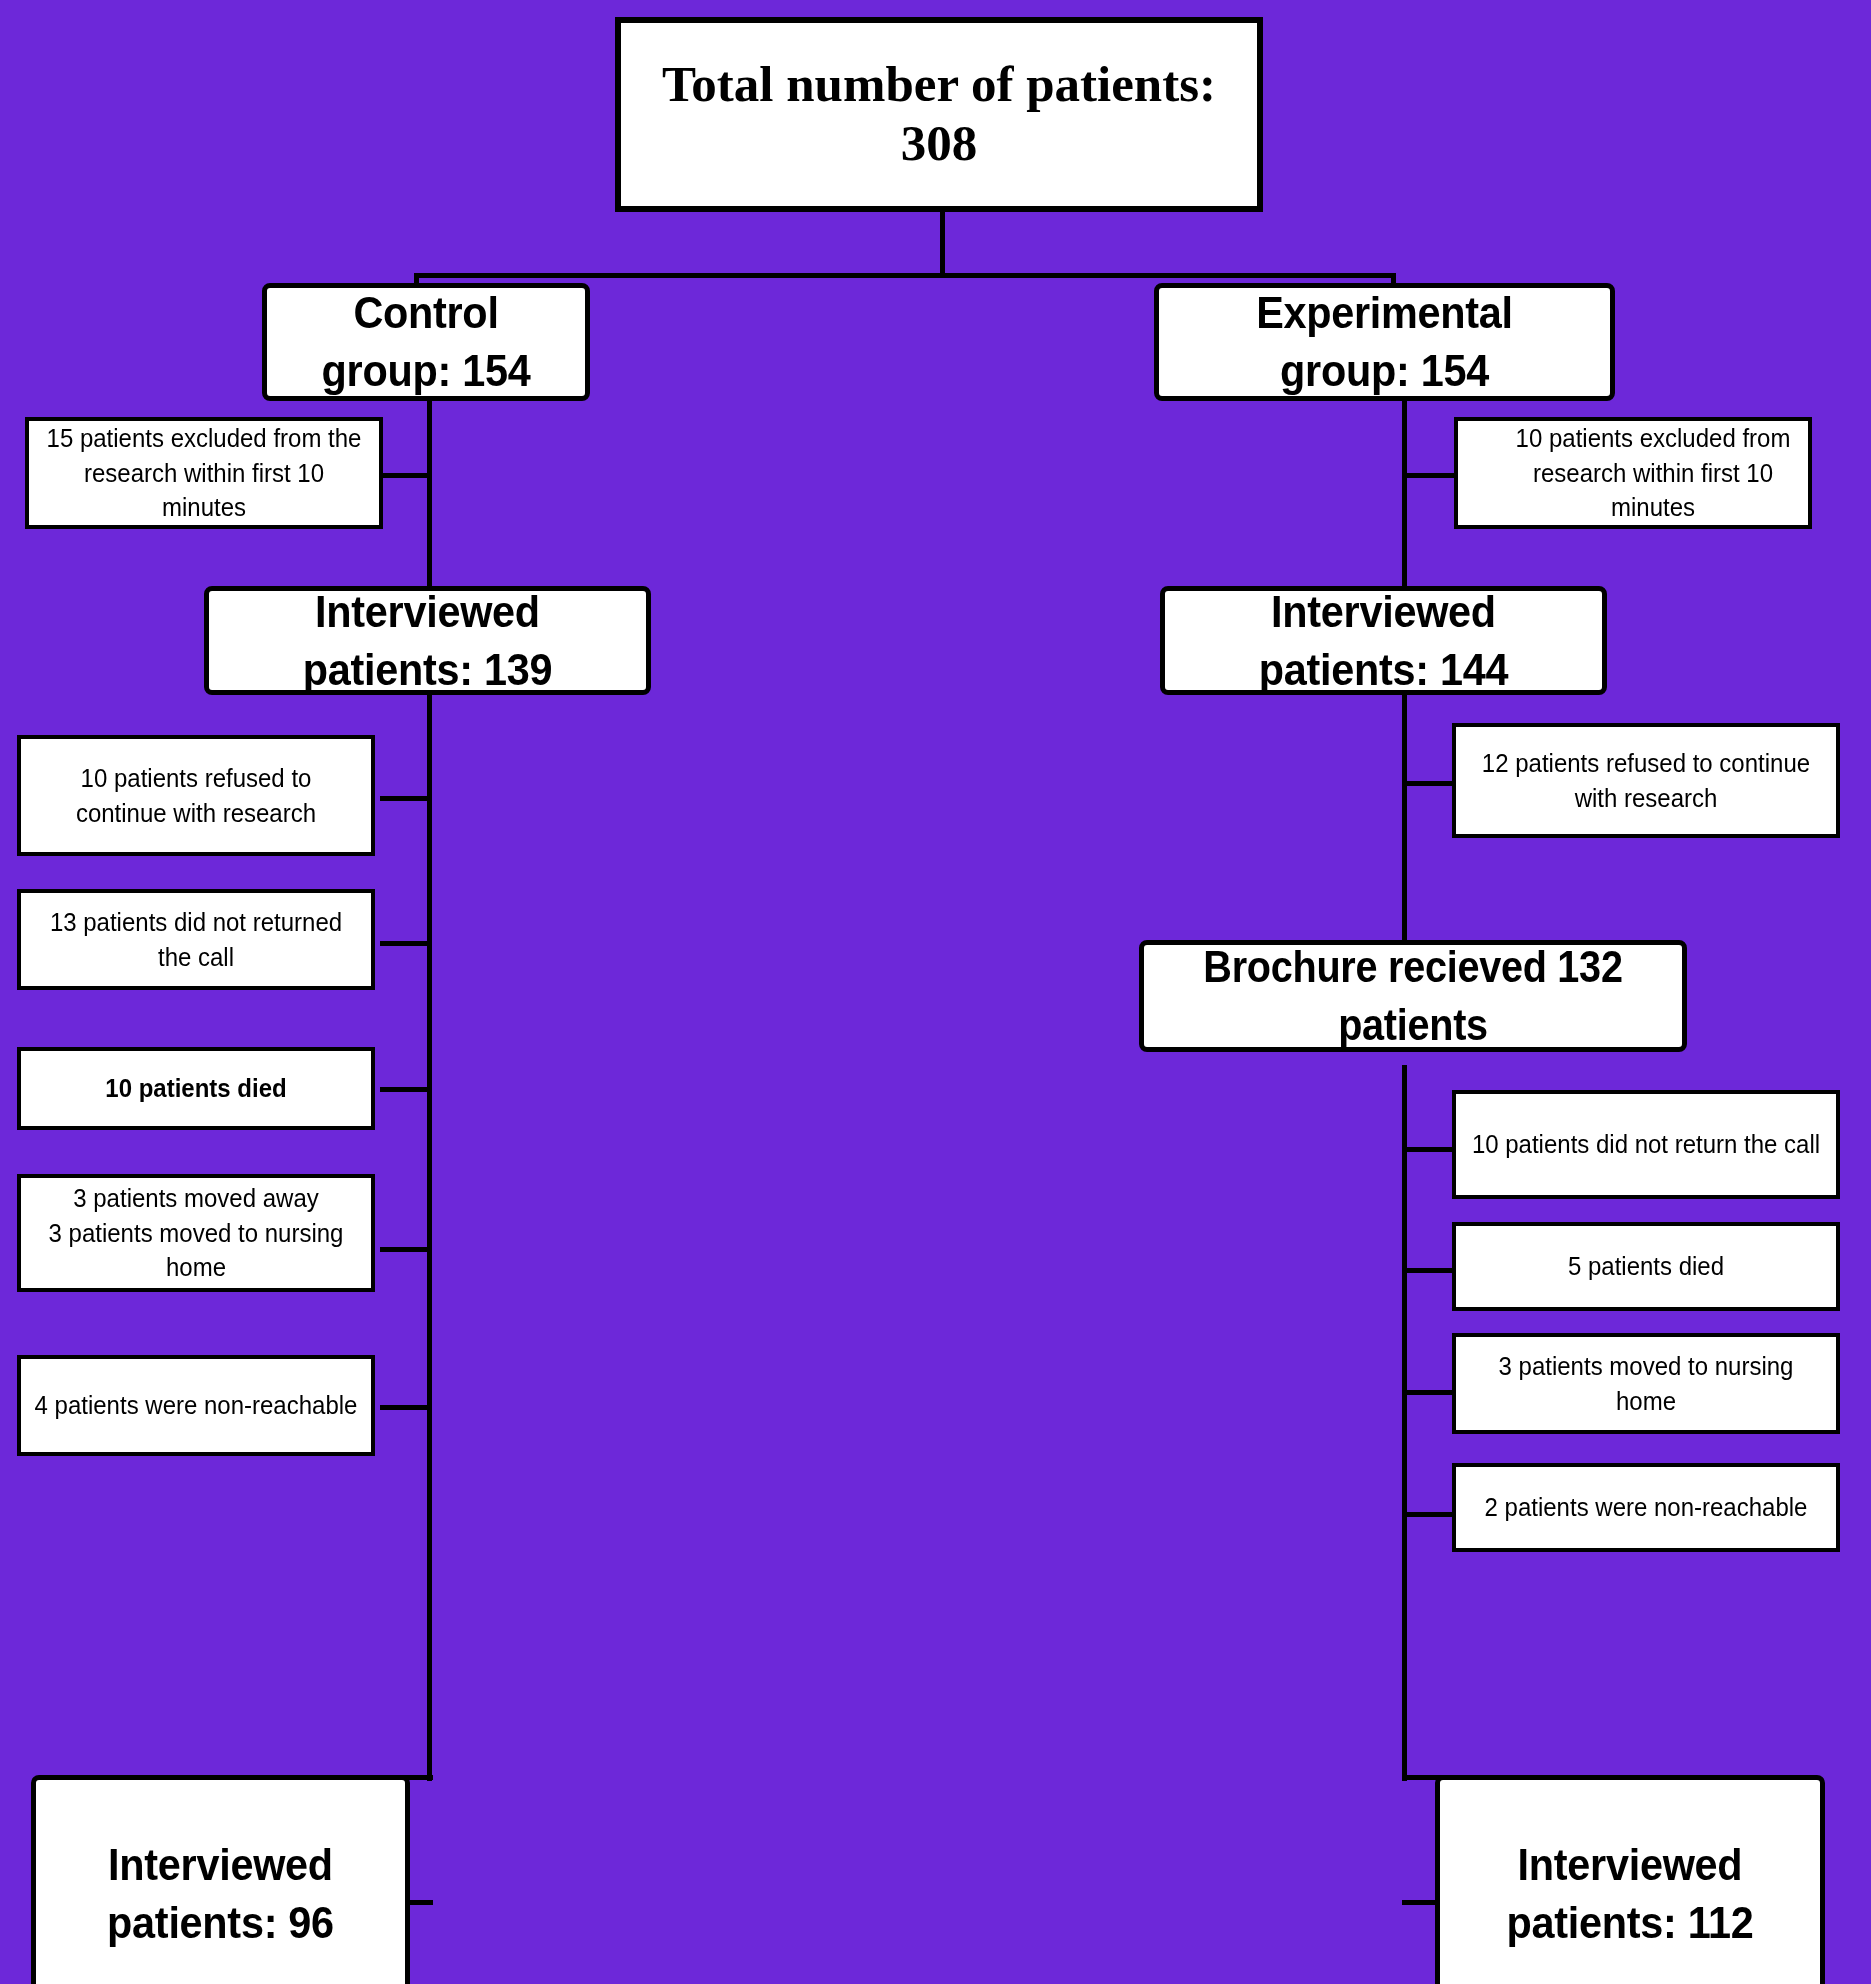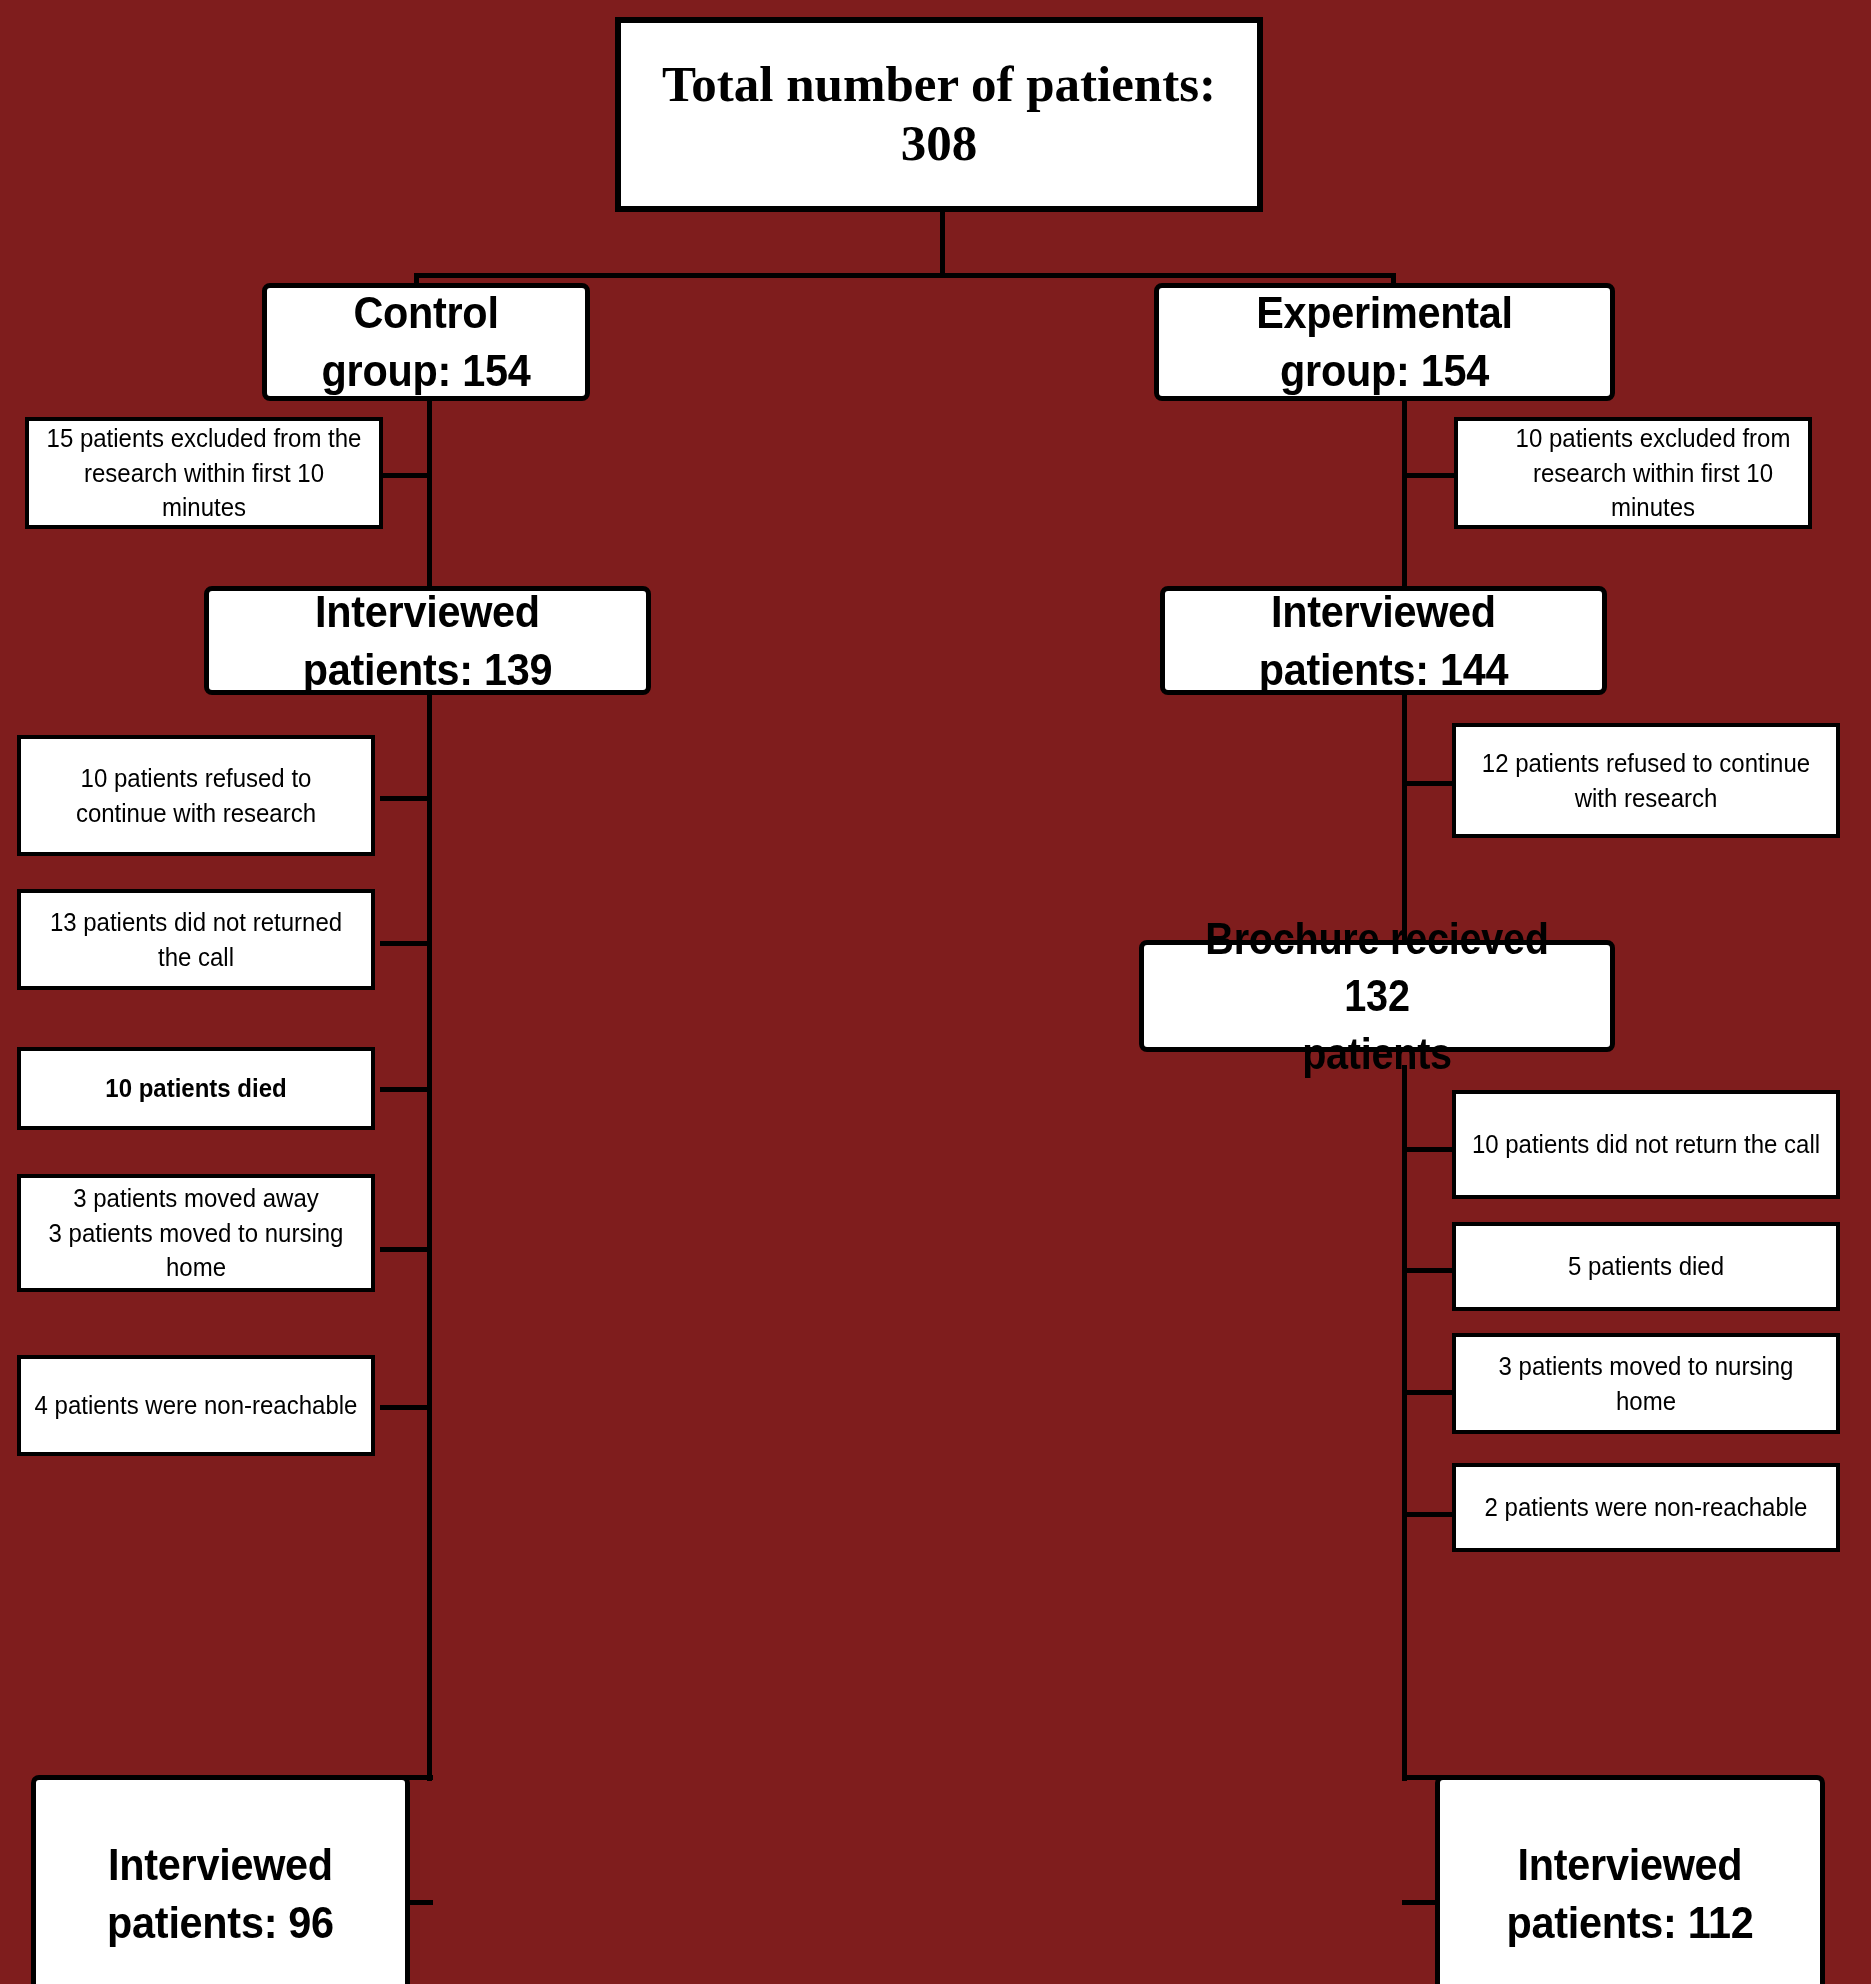--- a/index.html
+++ b/index.html
@@ -4,21 +4,21 @@
 <style>
   html, body {
     margin: 0;
     padding: 0;
     background: #ffffff;
   }
   #canvas {
     position: relative;
     width: 1872px;
     height: 1985px;
-    background: #7f1d1d;
+    background: #6d28d9;
     overflow: hidden;
     font-family: "Liberation Sans", sans-serif;
   }
   .box {
     position: absolute;
     box-sizing: border-box;
     border: 5.3px solid #000000;
     background: #ffffff;
     display: flex;
     align-items: center;
@@ -181,21 +181,21 @@
   </div>
 
   <div class="box note-box" style="left:16.6px; top:1355px; width:358px; height:101px;">
     <div class="box-inner">4 patients were non-reachable</div>
   </div>
 
   <div class="box note-box" style="left:1452px; top:723px; width:388px; height:115px;">
     <div class="box-inner">12 patients refused to continue with research</div>
   </div>
 
-  <div class="box major-box brochure-box" style="left:1139px; top:940px; width:476px; height:112px;">
+  <div class="box major-box brochure-box" style="left:1139px; top:940px; width:548px; height:112px;">
     <div class="box-inner">
       <div>Brochure recieved 132</div>
       <div>patients</div>
     </div>
   </div>
 
   <div class="box note-box" style="left:1452px; top:1090px; width:388px; height:109px;">
     <div class="box-inner">10 patients did not return the call</div>
   </div>
 

